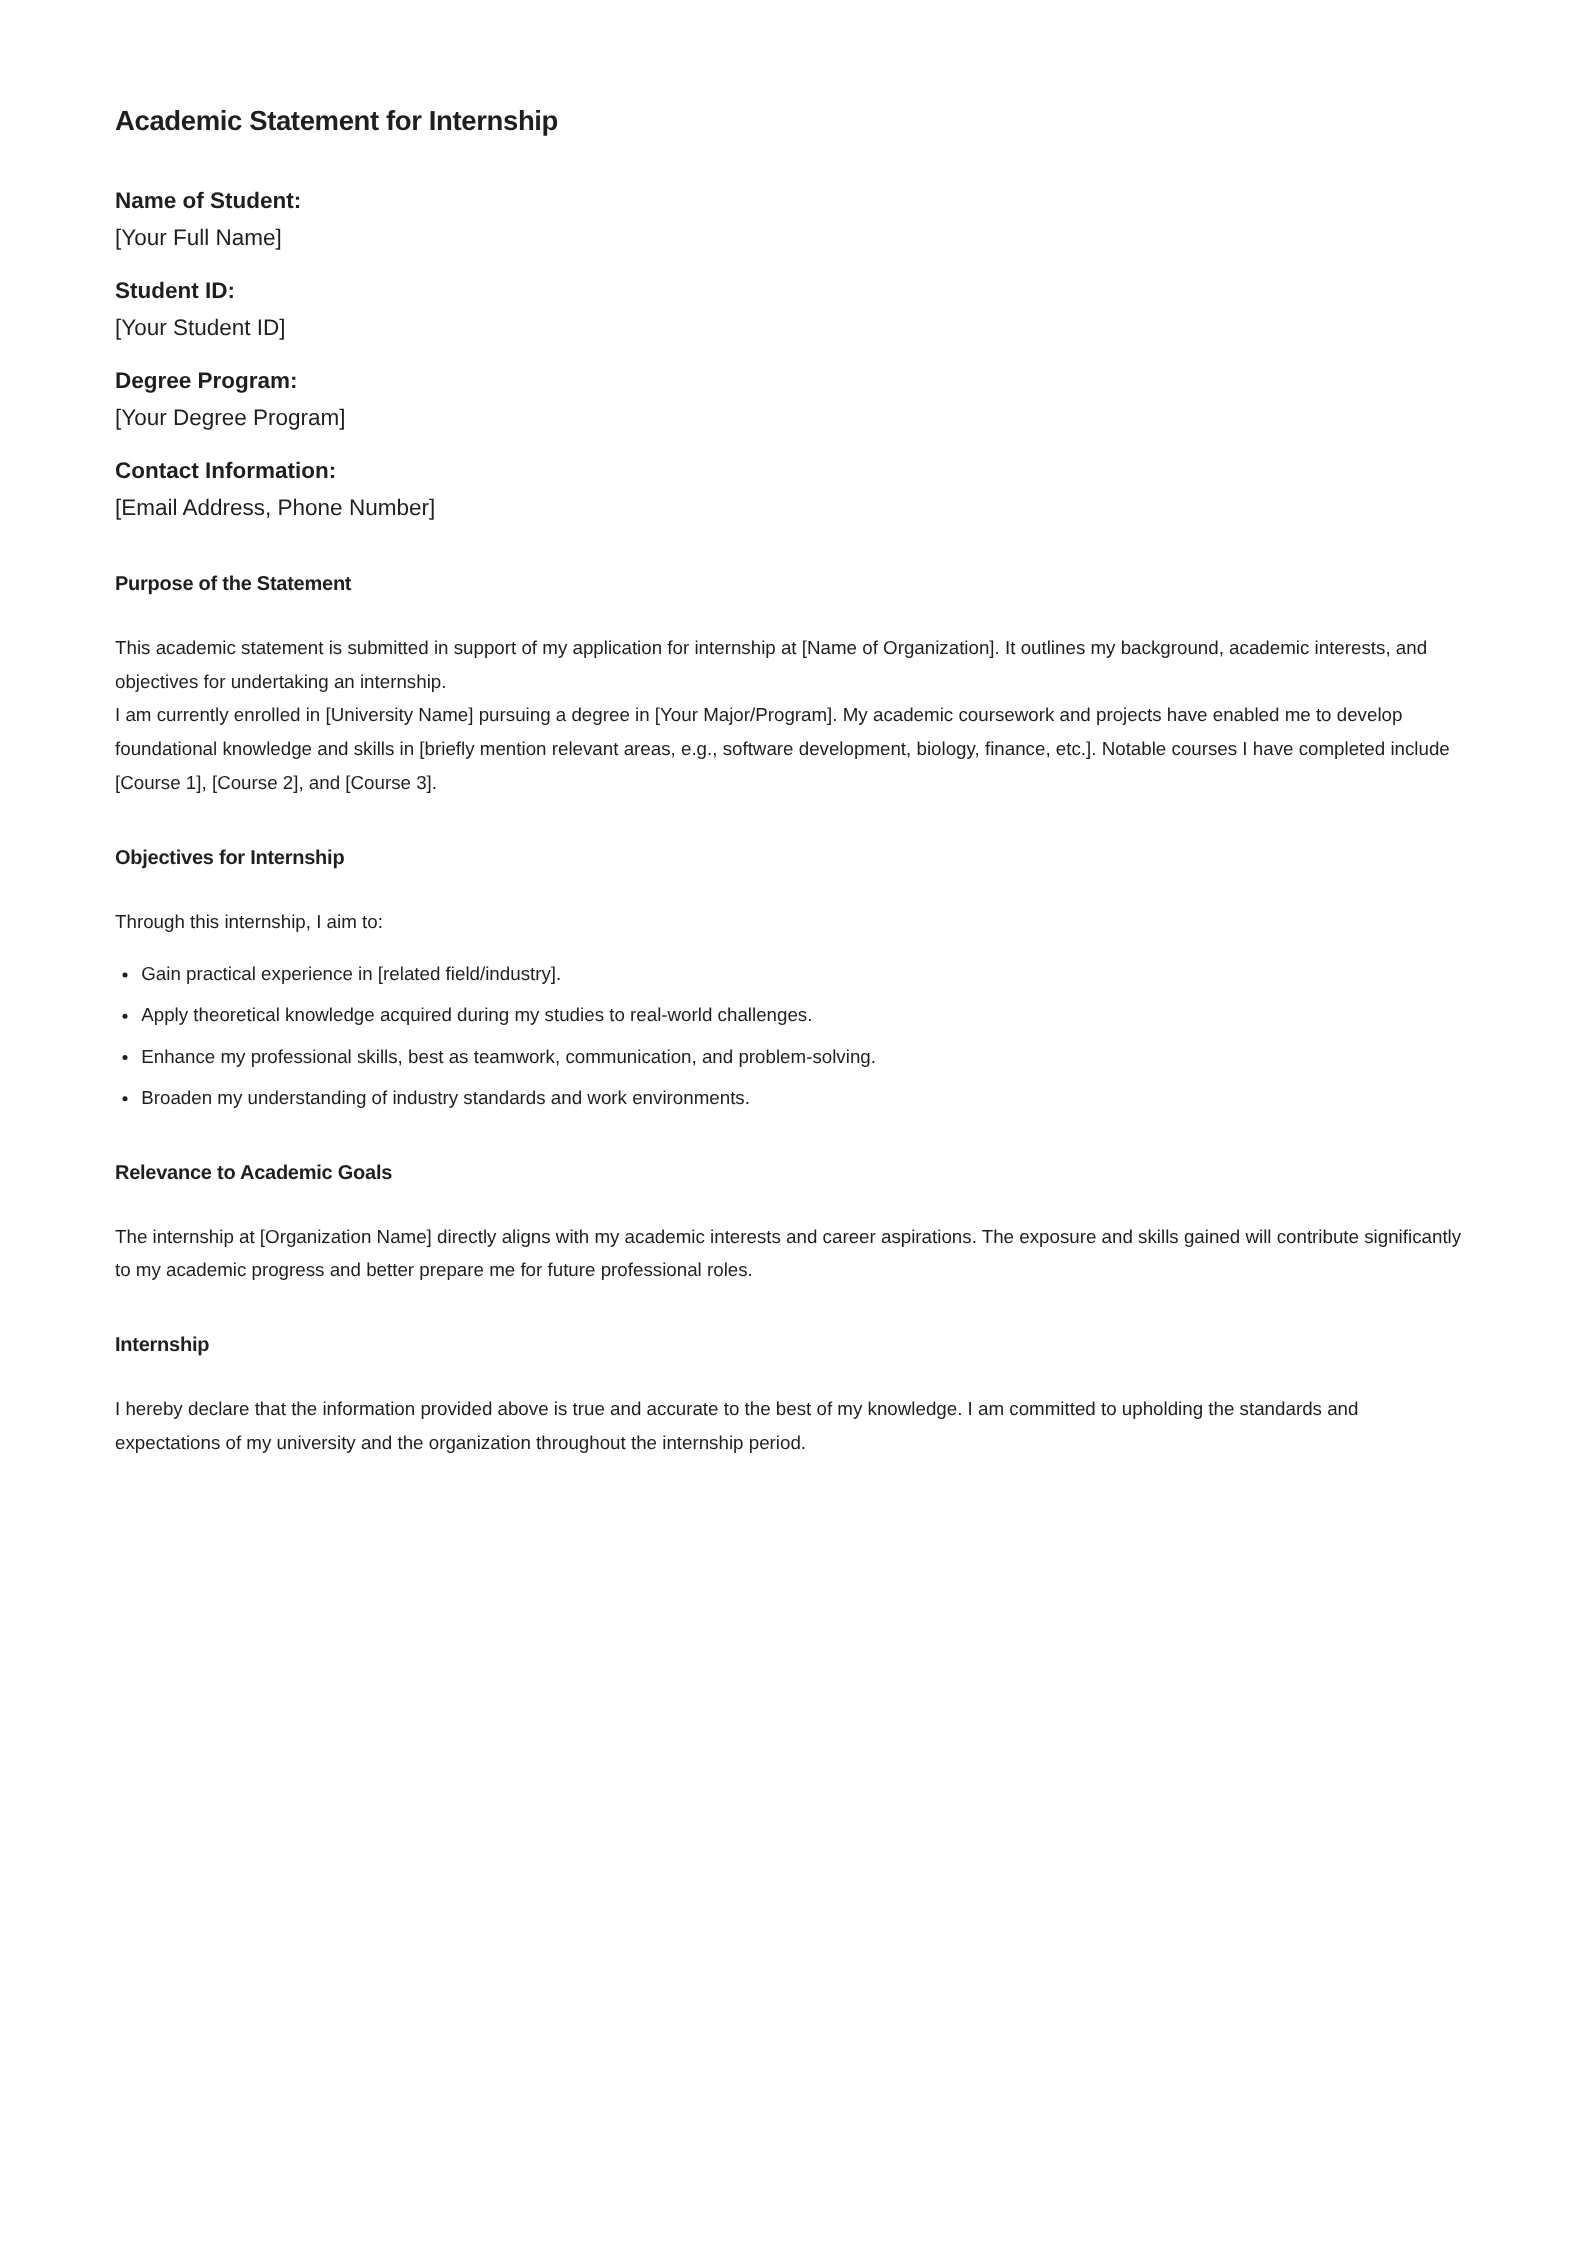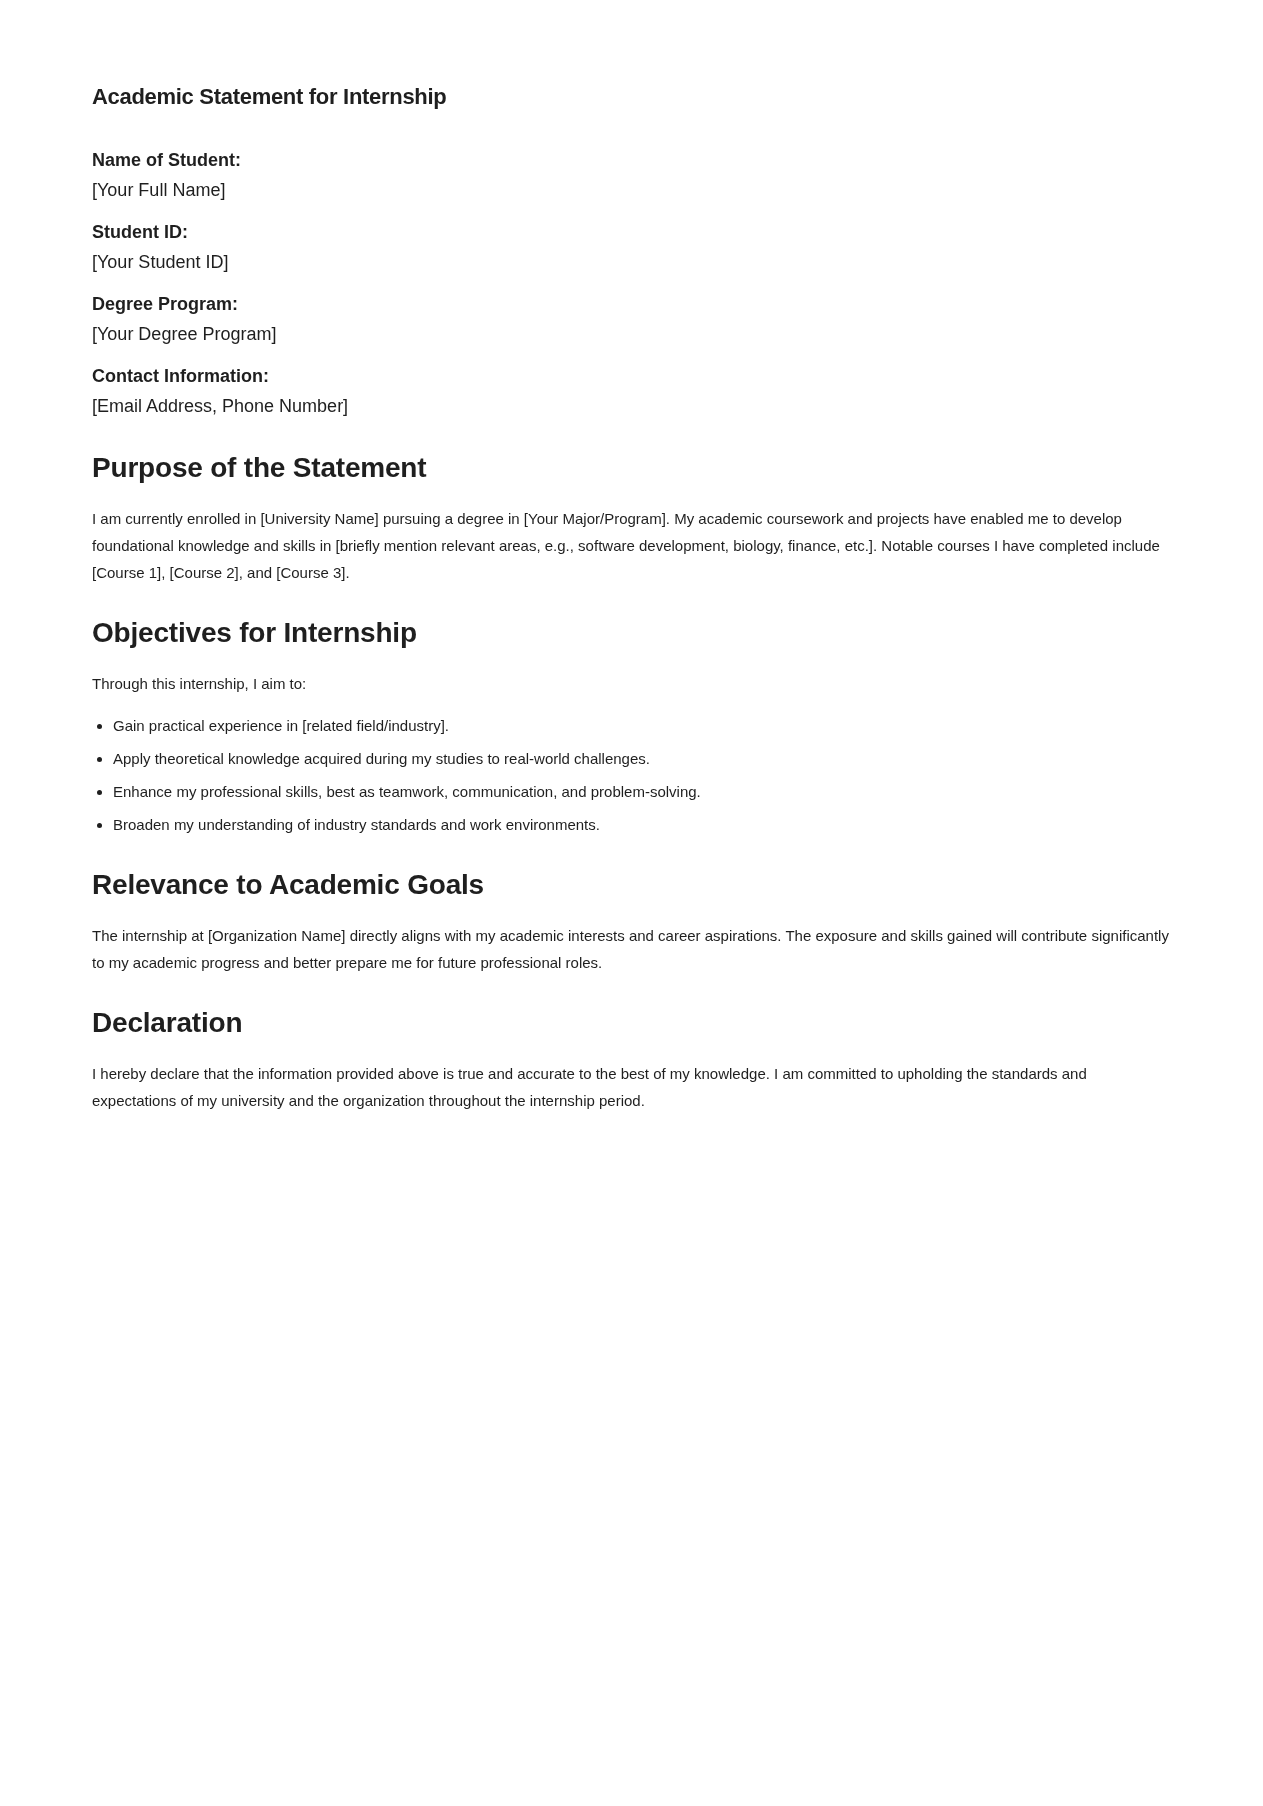--- a/index.html
+++ b/index.html
@@ -30,21 +30,21 @@
   }
   p.field {
     font-size: 18px;
     line-height: 30px;
     margin: 0 0 12px 0;
   }
   p.field strong {
     font-weight: 700;
   }
   h2.section-heading {
-    font-size: 28px;
+    font-size: 16px;
     line-height: 30px;
     font-weight: 700;
     letter-spacing: -0.2px;
     margin: 32px 0 22px 0;
   }
   p.para {
     font-size: 15px;
     line-height: 27px;
     margin: 0;
   }
@@ -81,31 +81,32 @@
     <span>[Your Degree Program]</span>
   </p>
 
 
   <p class="field">
     <strong>Contact Information:</strong><br>
     <span>[Email Address, Phone Number]</span>
   </p>
 
   <h2 class="section-heading">Purpose of the Statement</h2>
+  <p class="para">This academic statement is submitted in support of my application for internship at [Name of Organization]. It outlines my background, academic interests, and objectives for undertaking an internship.</p>
 
   <p class="para">I am currently enrolled in [University Name] pursuing a degree in [Your Major/Program]. My academic coursework and projects have enabled me to develop foundational knowledge and skills in [briefly mention relevant areas, e.g., software development, biology, finance, etc.]. Notable courses I have completed include [Course 1], [Course 2], and [Course 3].</p>
 
   <h2 class="section-heading">Objectives for Internship</h2>
   <p class="para">Through this internship, I aim to:</p>
   <ul class="objectives">
     <li>Gain practical experience in [related field/industry].</li>
     <li>Apply theoretical knowledge acquired during my studies to real-world challenges.</li>
     <li>Enhance my professional skills, best as teamwork, communication, and problem-solving.</li>
     <li>Broaden my understanding of industry standards and work environments.</li>
   </ul>
 
   <h2 class="section-heading">Relevance to Academic Goals</h2>
   <p class="para">The internship at [Organization Name] directly aligns with my academic interests and career aspirations. The exposure and skills gained will contribute significantly to my academic progress and better prepare me for future professional roles.</p>
 
-  <h2 class="section-heading">Declaration</h2>
+  <h2 class="section-heading">Internship</h2>
   <p class="para">I hereby declare that the information provided above is true and accurate to the best of my knowledge. I am committed to upholding the standards and expectations of my university and the organization throughout the internship period.</p>
 
 </div>
 
 </body></html>

